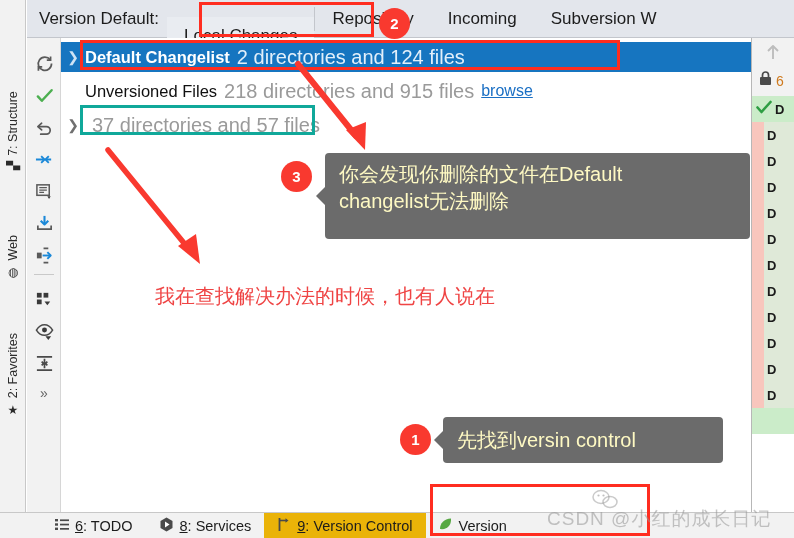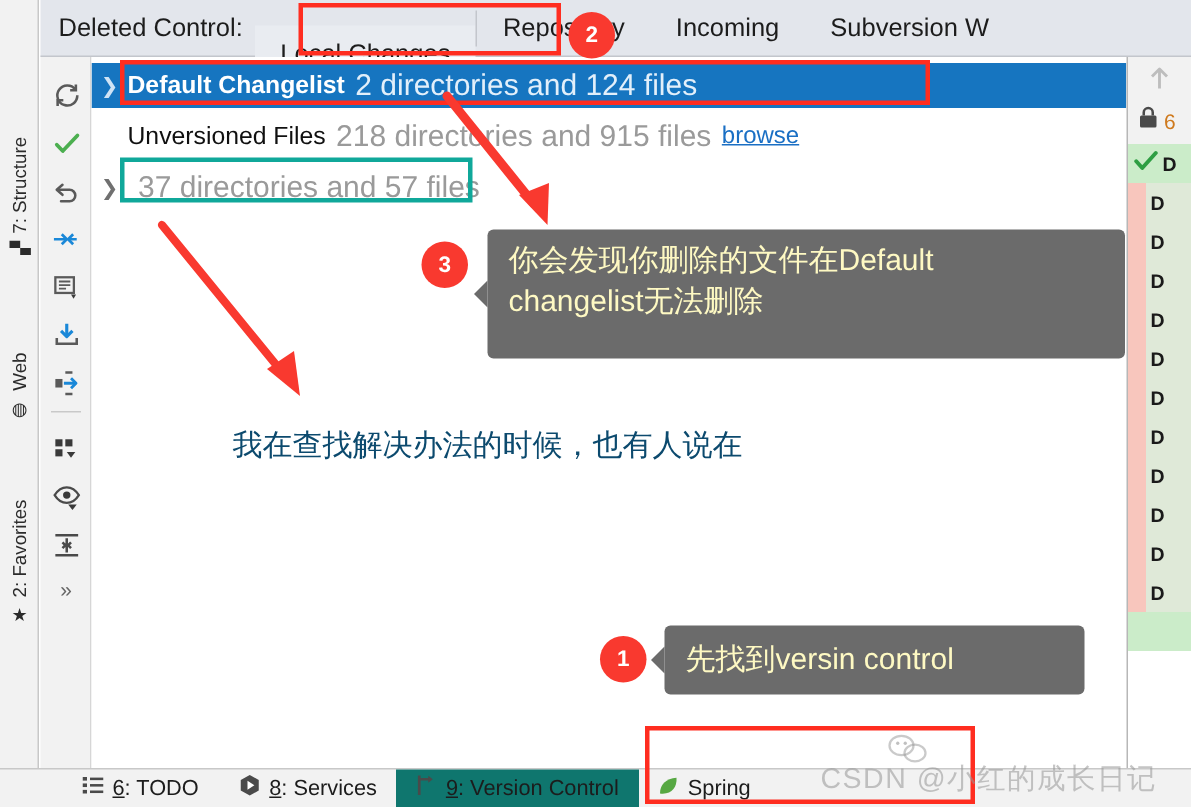--- a/index.html
+++ b/index.html
@@ -88,21 +88,21 @@
   
   .statusbar{
     position:absolute;left:0;bottom:0;width:794px;height:26px;
     background:#f2f2f2;border-top:1px solid #c8c8c8;box-sizing:border-box;
     display:flex;align-items:center;
   }
   .sbtn{
     display:flex;align-items:center;gap:6px;height:26px;padding:0 13px;
     font-size:14.5px;color:#1c1c1c;white-space:nowrap;
   }
-  .sbtn.active{background:#0f766e;}
+  .sbtn.active{background:#eab308;}
   .sbtn u{text-decoration:underline;}
 
   
   .anno{position:absolute;left:0;top:0;width:794px;height:538px;pointer-events:none;}
   .abox{position:absolute;box-sizing:border-box;}
   .abox.red{border:3px solid #ff2d20;}
   .abox.teal{border:3px solid #10a89a;}
   .badge{
     position:absolute;border-radius:50%;background:#f9392f;color:#fff;
     display:flex;align-items:center;justify-content:center;
@@ -111,21 +111,21 @@
   .callout{
     position:absolute;background:#6b6b6b;color:#fef9c3;border-radius:4px;
     font-size:20px;line-height:1.35;padding:8px 14px;box-sizing:border-box;
   }
   .callout .tip{
     position:absolute;left:-9px;top:50%;margin-top:-9px;width:0;height:0;
     border-top:9px solid transparent;border-bottom:9px solid transparent;
     border-right:9px solid #6b6b6b;
   }
   .tealtext{
-    position:absolute;color:#0c4a6e;font-size:20px;white-space:nowrap;
+    position:absolute;color:#ef4444;font-size:20px;white-space:nowrap;
   }
   .wm{
     position:absolute;color:rgba(150,150,150,.55);font-size:19px;
     white-space:nowrap;letter-spacing:1px;
   }
   .wmic{position:absolute;color:rgba(150,150,150,.5);font-size:17px;}
 </style>
 </head>
 <body>
 
@@ -227,21 +227,21 @@
           <path d="M10 5v4M10 15v-4" stroke="#4a4a4a" stroke-width="1.8"></path>
           <path d="M7 8l3 3 3-3" fill="none" stroke="#4a4a4a" stroke-width="1.8" stroke-linejoin="round"></path>
           <path d="M7 12l3-3 3 3" fill="none" stroke="#4a4a4a" stroke-width="1.8" stroke-linejoin="round"></path>
         </svg>
     </div>
 
     <div class="ib" style="top:340px;font-size:14px;color:#666;">»</div>
   </div>
 
   <div class="tabbar">
-    <span class="vclabel">Deleted Control:</span>
+    <span class="vclabel">Version Default:</span>
     <span class="tab sel">Local Changes</span>
     <span class="tabdiv"></span>
     <span class="tab">Repository</span>
     <span class="tab">Incoming</span>
     <span class="tab">Subversion W</span>
   </div>
 
   <div class="tree">
 
     <div class="row sel" style="top:4px;">
@@ -380,21 +380,21 @@
       </span>
       <span><u>9</u><span>: Version Control</span></span>
     </div>
 
     <div class="sbtn">
       <span>
         <svg width="14" height="14" viewBox="0 0 14 14">
             <path d="M1 12C1 6 5 2 12 1.5 12.5 8 8.5 13 1 12z" fill="#57a843"></path>
           </svg>
       </span>
-      <span><u></u><span>Spring</span></span>
+      <span><u></u><span>Version</span></span>
     </div>
   </div>
 
   <div class="anno">
 
     <div class="abox red" style="left:199px;top:2px;width:175px;height:35px;"></div>
 
     <div class="abox red" style="left:80px;top:40px;width:540px;height:30px;"></div>
 
     <div class="abox teal" style="left:80px;top:105px;width:235px;height:30px;"></div>

